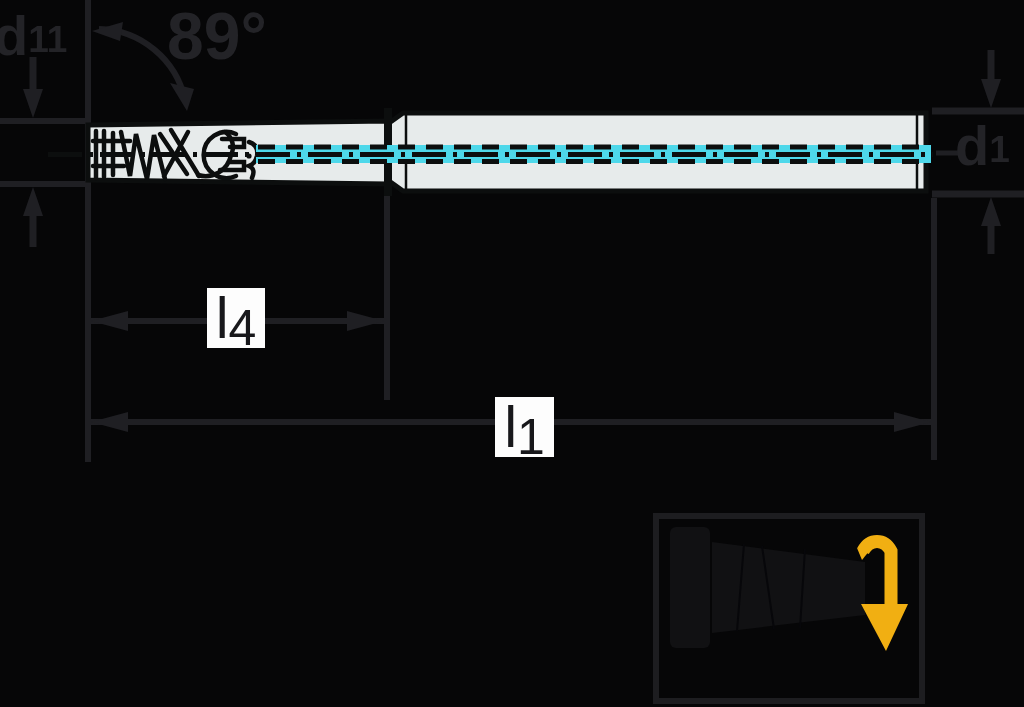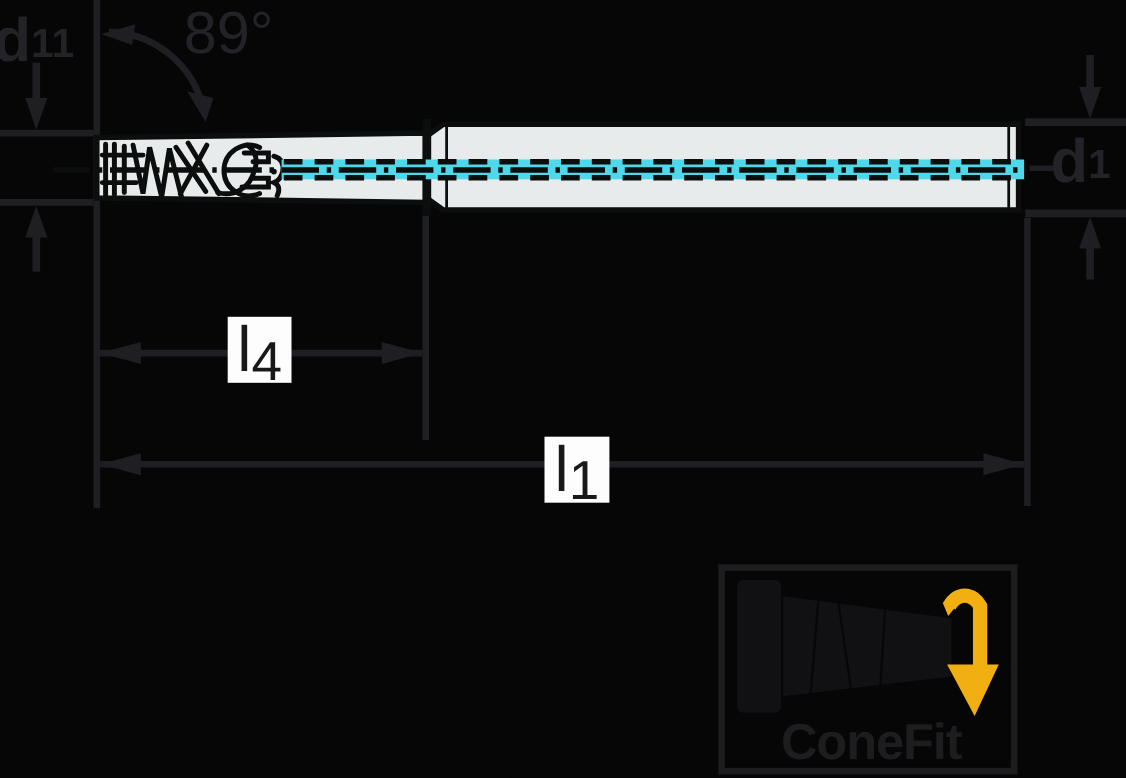--- a/index.html
+++ b/index.html
@@ -19,22 +19,22 @@
   .conefill{fill:#111113;stroke:none;}
   .yellow{stroke:var(--accent-yellow,#f1af12);fill:none;}
   .yellowfill{fill:var(--accent-yellow,#f1af12);stroke:none;}
   
   .dimlabel{
     position:absolute;display:inline-flex;align-items:flex-start;
     color:var(--text,#232327);font-weight:700;line-height:1;white-space:nowrap;
   }
   .dimlabel .base{font-size:56px;}
   .dimlabel .sub{font-size:37px;transform:translateY(13px);}
-  .angle-label{position:absolute;color:var(--text,#232327);font-weight:400;
-    font-size:54px;line-height:1;}
+  .angle-label{position:absolute;color:var(--text,#232327);font-weight:700;
+    font-size:66px;line-height:1;}
   .measure-box{
     position:absolute;background:var(--label-box-bg,#fdfdfd);
     display:flex;align-items:center;justify-content:center;
     color:var(--label-box-text,#18181b);font-weight:400;line-height:1;
   }
   .measure-box .base{font-size:58px;}
   .measure-box .sub{font-size:50px;transform:translateY(10px);}
   .logo-text{
     position:absolute;left:702px;top:651px;width:180px;text-align:center;
     color:var(--logo-ink,#1d1d20);font-weight:700;font-size:46px;
@@ -148,15 +148,14 @@
   <div class="measure-box" style="left:207px;top:288px;width:58px;height:60px;">
     <span class="base">l</span>
       <span class="sub">4</span>
   </div>
 
   <div class="measure-box" style="left:495px;top:397px;width:59px;height:60px;">
     <span class="base">l</span>
       <span class="sub">1</span>
   </div>
 
-  <div class="logo-text">ConeFit</div>
 
 </div>
 
 </body></html>

